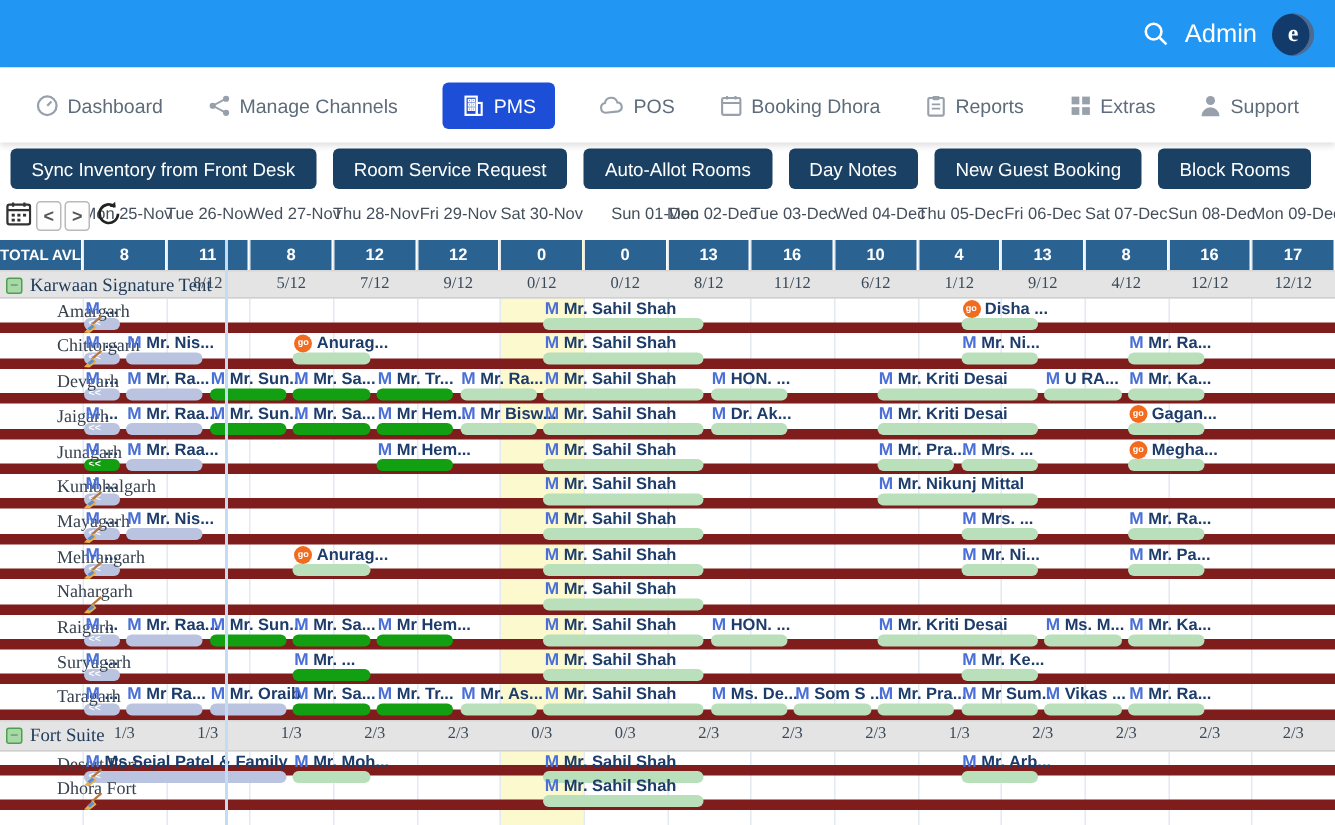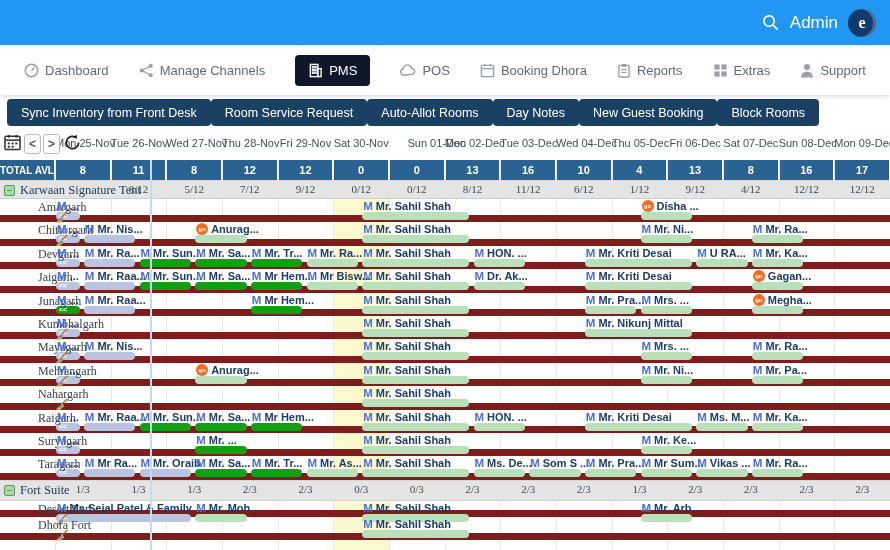--- a/index.html
+++ b/index.html
@@ -15,25 +15,25 @@
     display:flex; align-items:center; justify-content:center; font-size:16px; font-weight:bold;
     font-family:"Liberation Serif", serif; box-shadow:inset -3px 0 0 rgba(255,255,255,.25); }
 
   
   .nav { position:absolute; top:45px; left:0; width:890px; height:50px; background:#fff;
     box-shadow:0 2px 4px rgba(0,0,0,.12); display:flex; align-items:center;
     justify-content:space-between; padding:0 24px; z-index:5; }
   .nav-item { display:flex; align-items:center; gap:6px; color:#5d6b7a; font-size:13px;
     cursor:pointer; white-space:nowrap; }
   .nav-item svg { display:block; }
-  .nav-item.active { background:#0f172a; color:#fff; border-radius:4px; padding:8px 13px; }
+  .nav-item.active { background:#1d4ed8; color:#fff; border-radius:4px; padding:8px 13px; }
   .nav-item.active svg path, .nav-item.active svg rect, .nav-item.active svg circle { stroke:#fff; fill:none; }
 
   
-  .btnrow { position:absolute; top:99px; left:7px; display:flex; gap:0; }
+  .btnrow { position:absolute; top:99px; left:7px; display:flex; gap:11px; }
   .btnrow .abtn { background:#1a4164; color:#fff; font-size:12.5px; border:none; border-radius:4px;
     height:27px; padding:0 14px; font-family:"Liberation Sans", sans-serif; cursor:pointer; white-space:nowrap; }
 
   
   .ctrlrow { position:absolute; top:130px; left:0; width:890px; height:30px; }
   .ctrl { position:absolute; top:4px; z-index:4; display:flex; align-items:center; justify-content:center; cursor:pointer; }
   .chevbtn { width:17px; height:20px; border:1px solid #b9b9b9; border-radius:3px; background:#fdfdfd;
     color:#555; font-size:12px; font-weight:bold; line-height:18px; text-align:center; }
   .datelabel { position:absolute; top:7px; font-size:11px; color:#454f5b; text-align:center;
     white-space:nowrap; z-index:1; }

